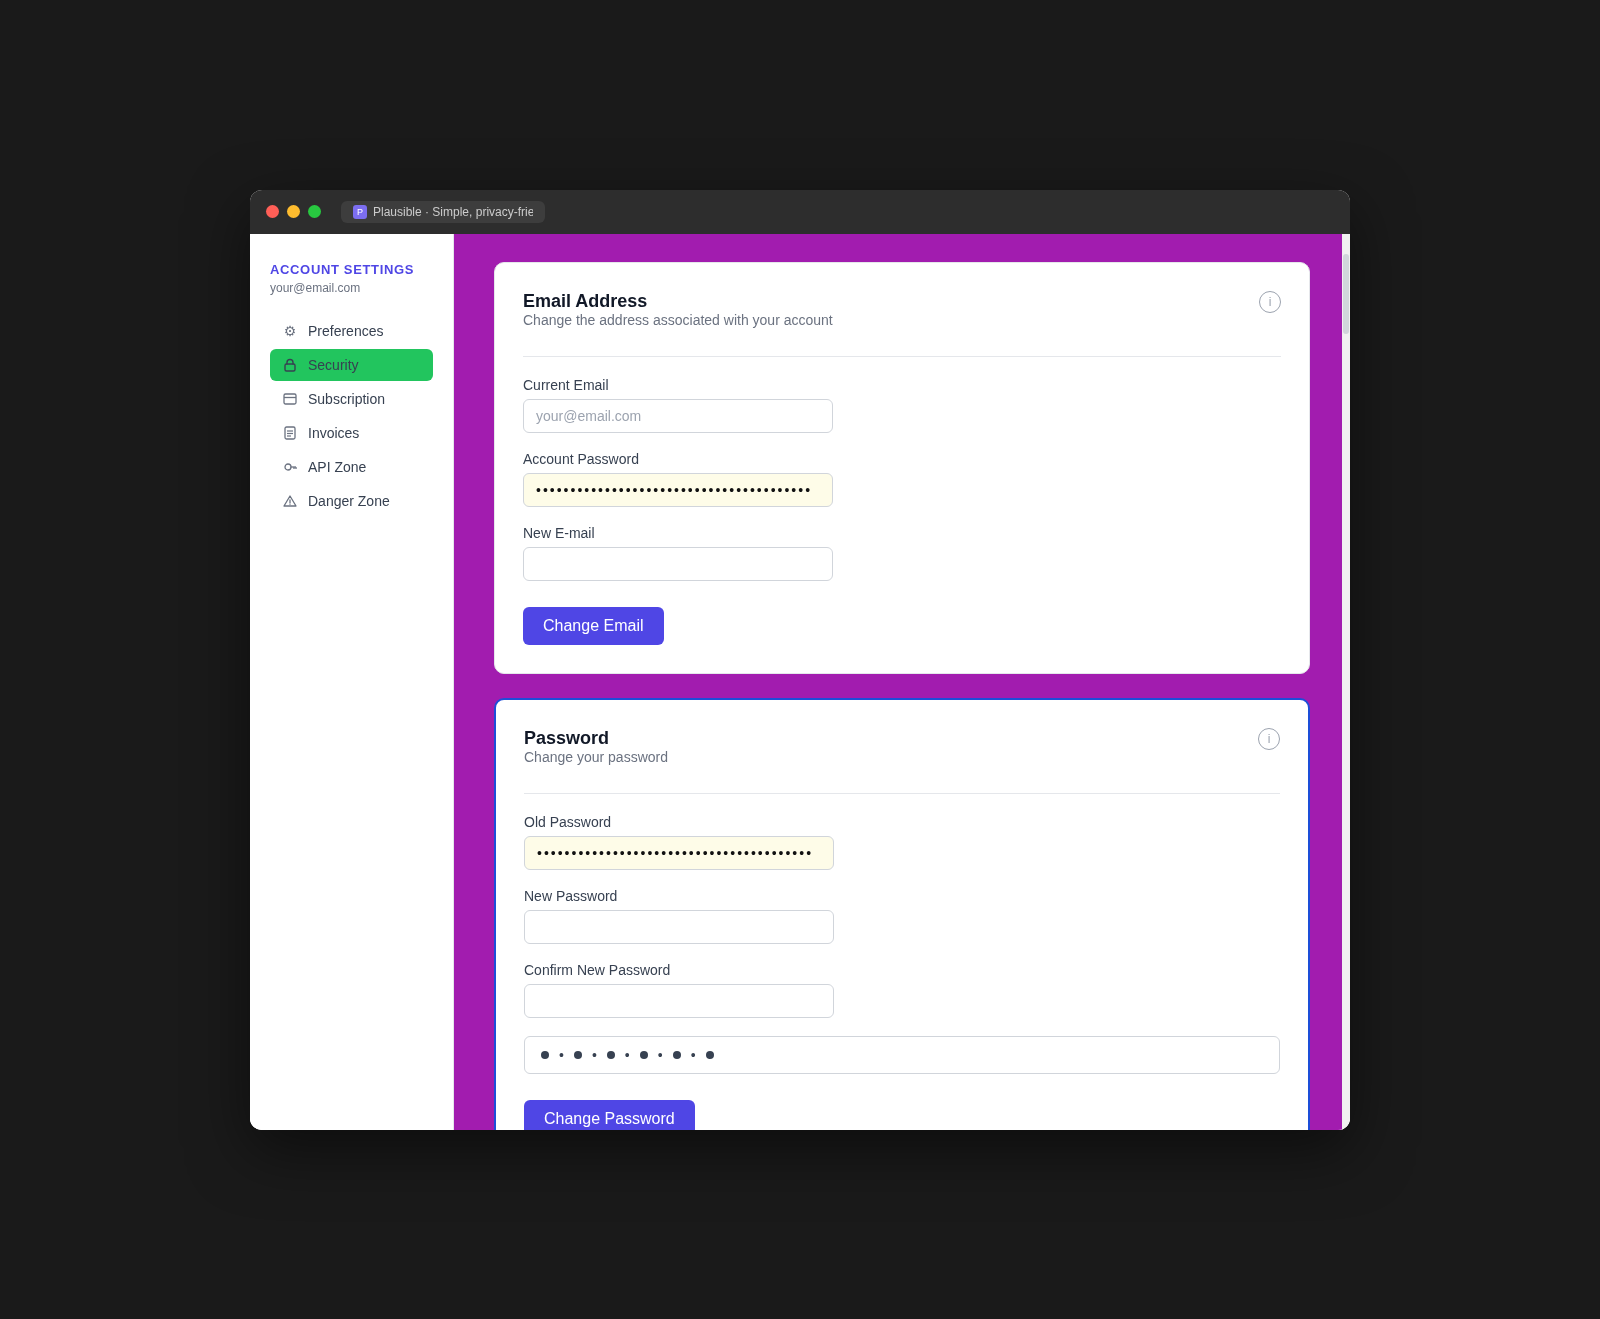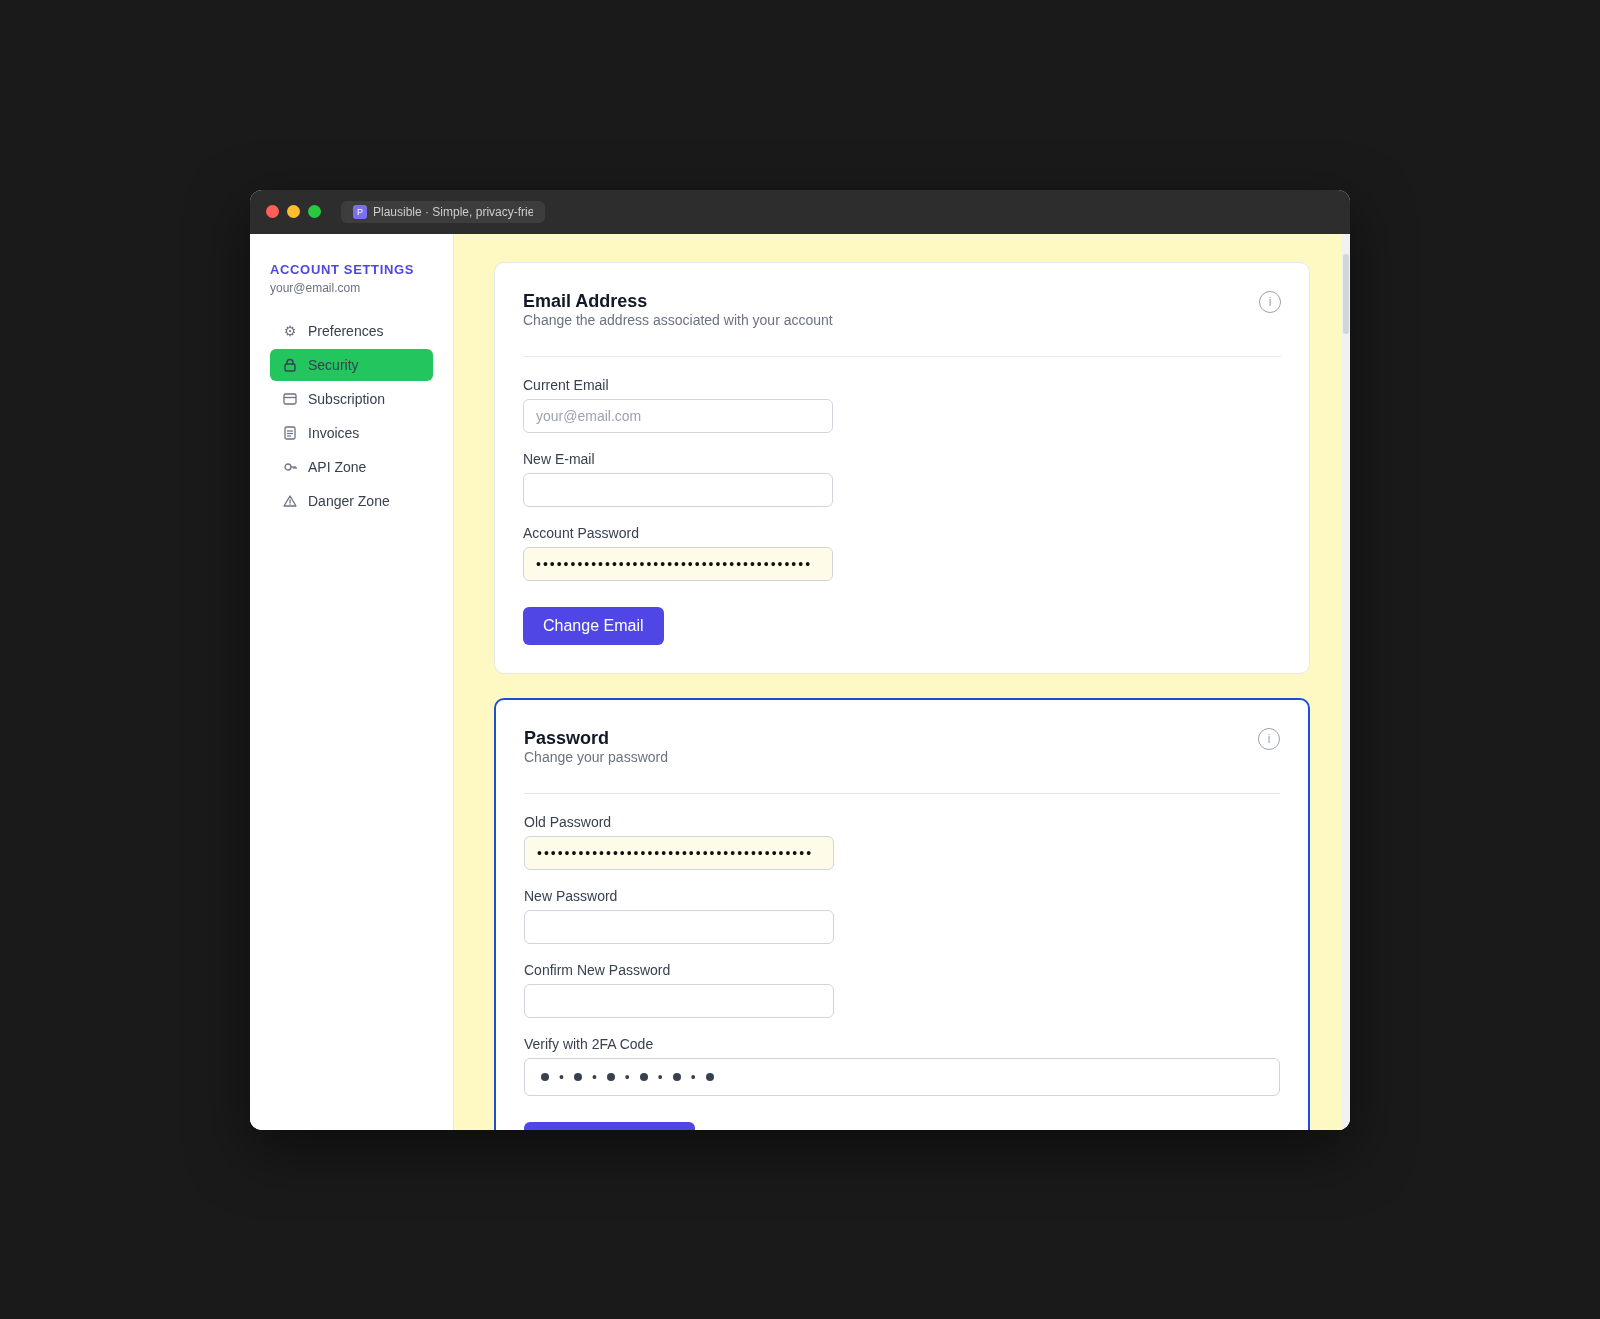--- a/index.html
+++ b/index.html
@@ -114,21 +114,21 @@
       align-items: center;
       justify-content: center;
       color: #6b7280;
       font-size: 14px;
       flex-shrink: 0;
     }
     .main-content {
       flex: 1;
       padding: 28px 40px;
       overflow-y: auto;
-      background: #fef9c3;
+      background: #a21caf;
       position: relative;
     }
     .card {
       background: white;
       border-radius: 10px;
       padding: 28px;
       margin-bottom: 24px;
       border: 1px solid #e5e7eb;
     }
     .card.highlighted {
@@ -331,27 +331,27 @@
           <div class="info-icon">i</div>
         </div>
         <hr class="card-divider">
 
         <div class="form-group">
           <label class="form-label">Current Email</label>
           <input type="text" class="form-input" value="your@email.com" readonly="" style="color: rgb(156, 163, 175);" placeholder="your@email.com">
         </div>
 
         <div class="form-group">
+          <label class="form-label">Account Password</label>
+          <input type="password" class="form-input autofilled password-field" value="aaaaaaaaaaaaaaaaaaaaaaaaaaaaaaaaaaaaaaaa" style="">
+        </div>
+
+        <div class="form-group">
           <label class="form-label">New E-mail</label>
           <input type="email" class="form-input" style="">
-        </div>
-
-        <div class="form-group">
-          <label class="form-label">Account Password</label>
-          <input type="password" class="form-input autofilled password-field" value="aaaaaaaaaaaaaaaaaaaaaaaaaaaaaaaaaaaaaaaa" style="">
         </div>
 
         <button class="btn-primary">Change Email</button>
       </div>
 
       <div class="card highlighted">
         <div class="card-header">
           <div>
             <div class="card-title">Password</div>
             <div class="card-subtitle">Change your password</div>
@@ -369,21 +369,20 @@
           <label class="form-label">New Password</label>
           <input type="password" class="form-input" style="">
         </div>
 
         <div class="form-group">
           <label class="form-label">Confirm New Password</label>
           <input type="password" class="form-input" style="">
         </div>
 
         <div class="form-group">
-          <label class="form-label">Verify with 2FA Code</label>
           <div class="twofa-dot-group">
             <span class="twofa-dot"></span>
             <span style="color:#374151;font-size:14px;">•</span>
             <span class="twofa-dot"></span>
             <span style="color:#374151;font-size:14px;">•</span>
             <span class="twofa-dot"></span>
             <span style="color:#374151;font-size:14px;">•</span>
             <span class="twofa-dot"></span>
             <span style="color:#374151;font-size:14px;">•</span>
             <span class="twofa-dot"></span>

